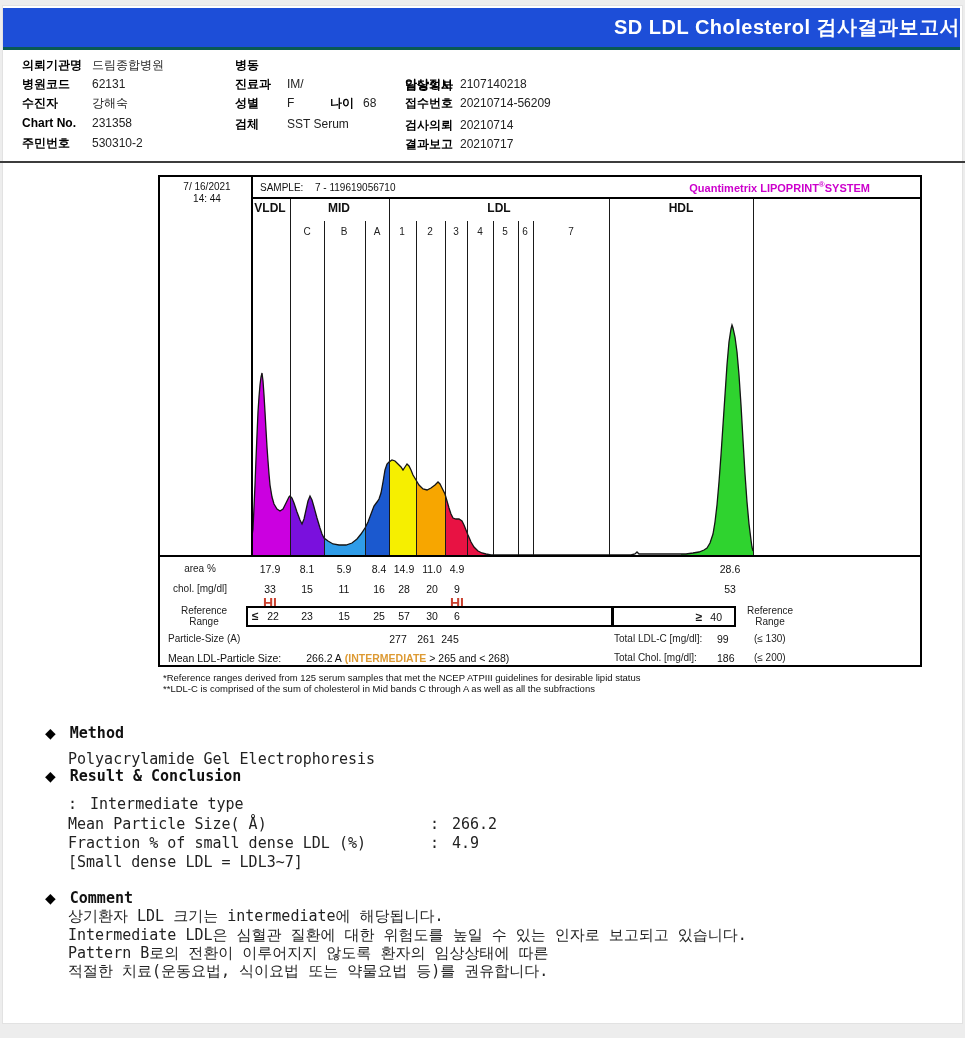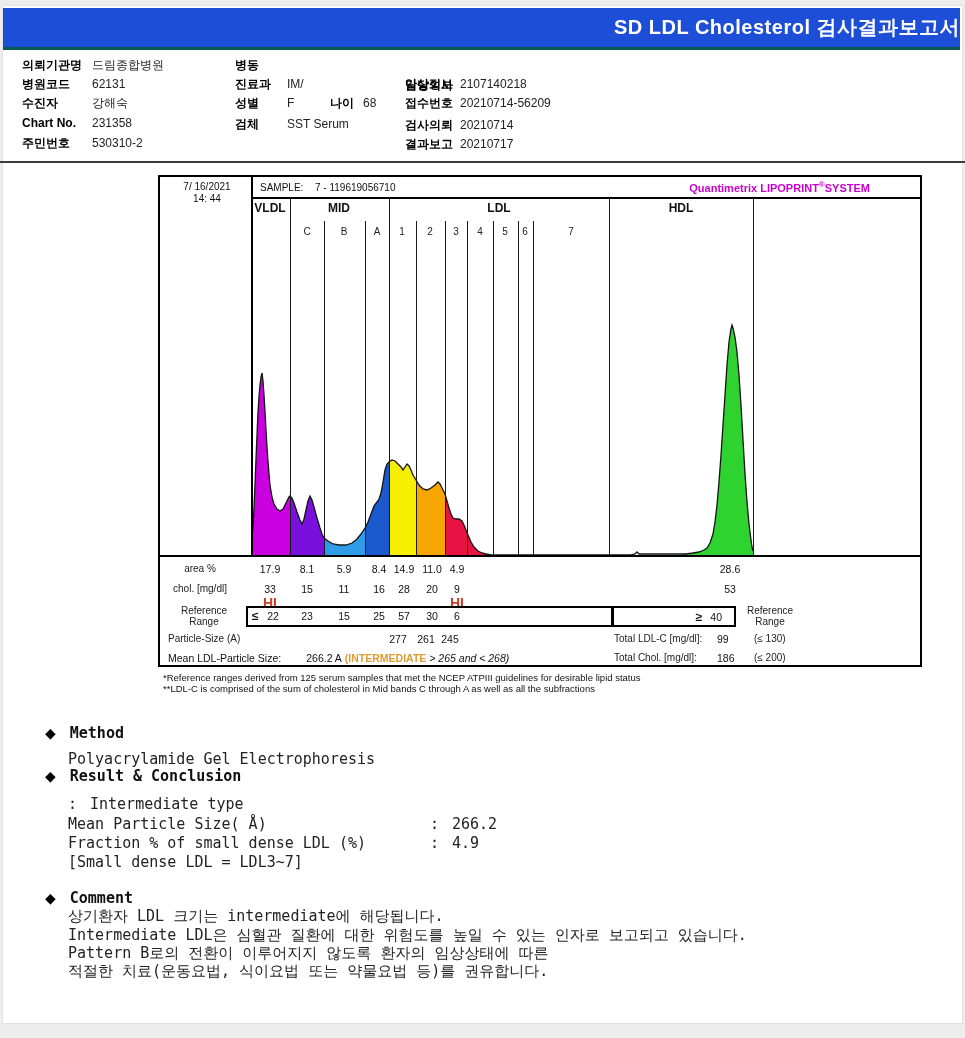--- a/index.html
+++ b/index.html
@@ -253,21 +253,21 @@
   <div class="abs val ccenter" style="left:266px;top:456px;">261</div>
   <div class="abs val ccenter" style="left:290px;top:456px;">245</div>
   <div class="abs sub" style="left:454px;top:456px;">Total LDL-C [mg/dl]:</div>
   <div class="abs val" style="left:557px;top:456px;">99</div>
   <div class="abs sub" style="left:594px;top:456px;">(≤ 130)</div>
 
   <div class="abs" style="left:8px;top:475px;display:flex;gap:7px;font-size:10.5px;">
     <span>Mean LDL-Particle Size:</span>
     <span style="margin-left:18px;">266.2 A</span>
     <span class="flag-int" style="font-weight:bold;margin-left:-4px;">(INTERMEDIATE</span>
-    <span style="margin-left:-4px;font-style:italic;">&gt; 265 and &lt; 268)</span>
+    <span style="margin-left:-4px;">&gt; 265 and &lt; 268)</span>
   </div>
   <div class="abs sub" style="left:454px;top:475px;">Total Chol. [mg/dl]:</div>
   <div class="abs val" style="left:557px;top:475px;">186</div>
   <div class="abs sub" style="left:594px;top:475px;">(≤ 200)</div>
 </div>
 
 <div class="fnote" style="left:163px;top:672px;">*Reference ranges derived from 125 serum samples that met the NCEP ATPIII guidelines for desirable lipid status</div>
 <div class="fnote" style="left:163px;top:683px;">**LDL-C is comprised of the sum of cholesterol in Mid bands C through A as well as all the subfractions</div>
 
 <div class="sec-h" style="left:45px;top:724px;">

